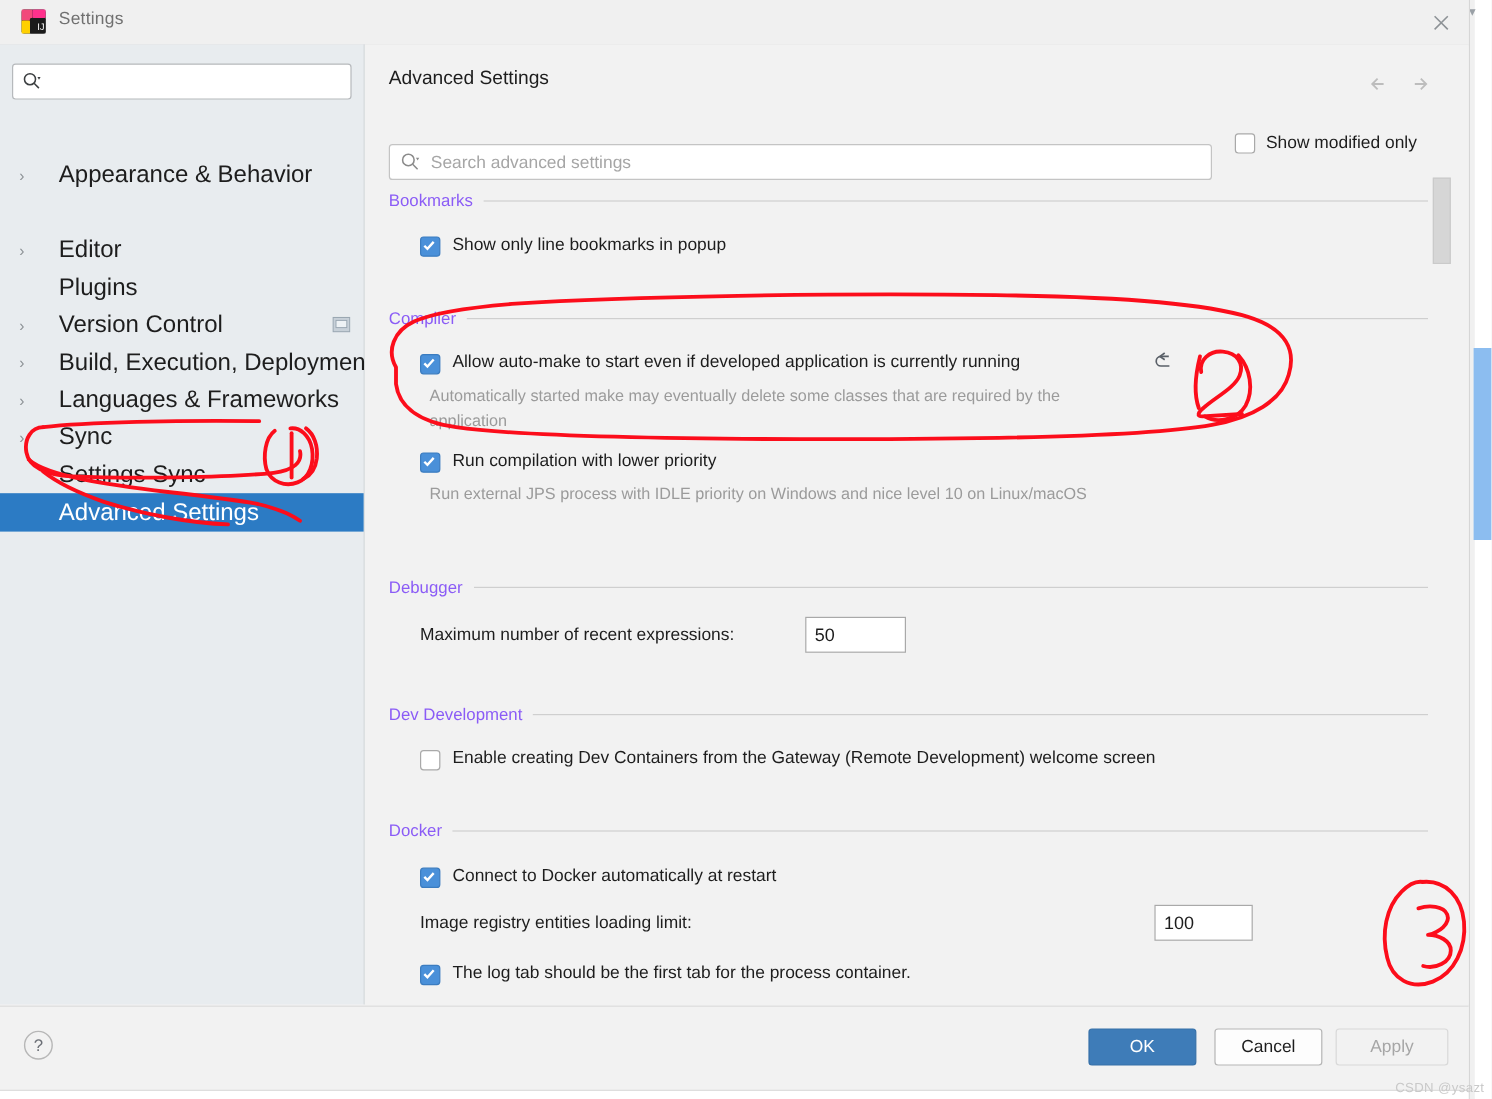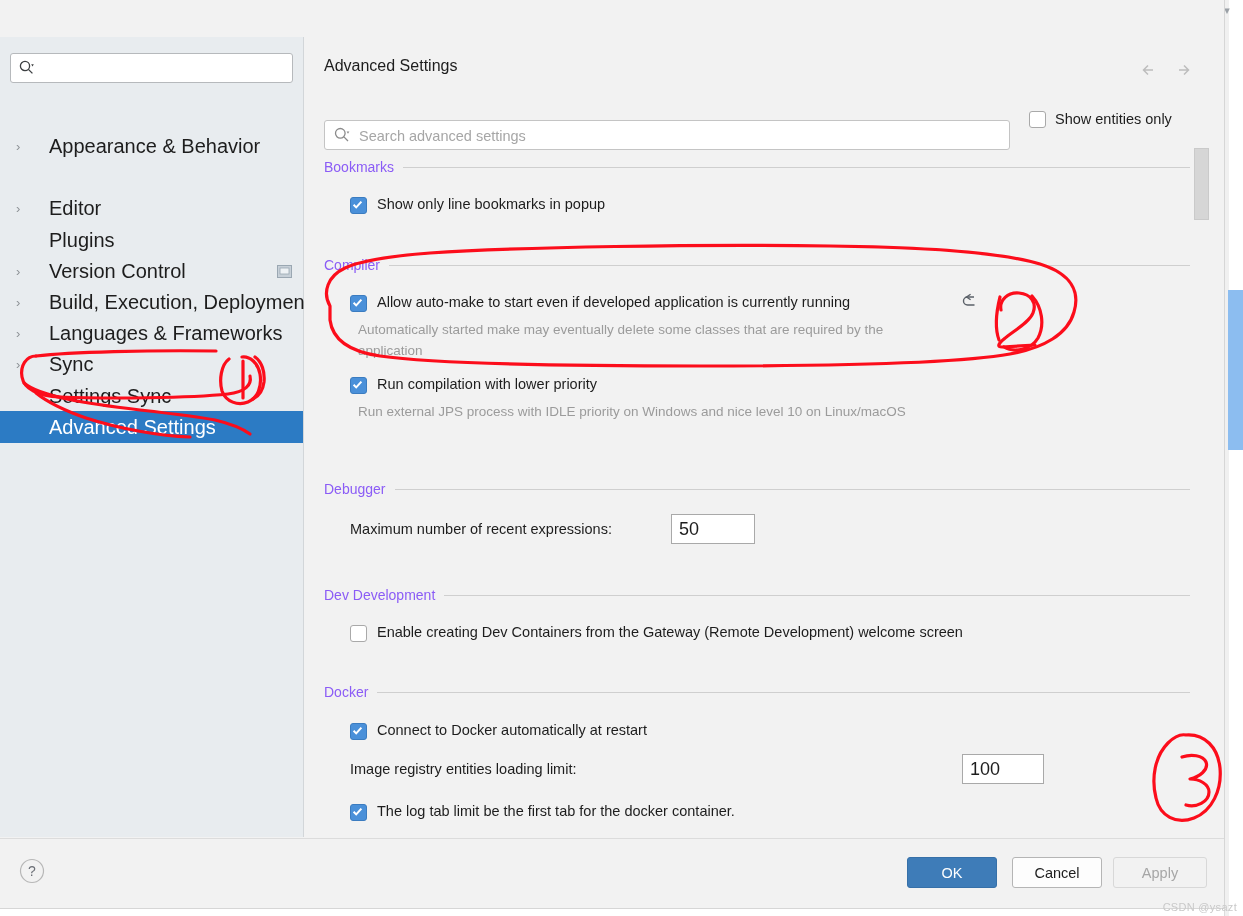--- a/index.html
+++ b/index.html
@@ -130,21 +130,21 @@
   .rlabel{margin-left:10px;font-size:14.5px;color:#1d1d1d;line-height:17px;white-space:nowrap;}
   .desc{
     position:absolute;font-size:13.5px;color:#9b9b9b;line-height:21px;width:560px;
   }
   .ctl-label{position:absolute;font-size:14.5px;color:#1d1d1d;}
   .numfield{
     position:absolute;height:28px;background:#ffffff;border:1px solid #a9a9a9;
   }
   .numfield input{
     width:100%;height:100%;box-sizing:border-box;border:0;outline:0;background:transparent;
-    padding:0 7px;font-family:"Liberation Sans", sans-serif;font-size:18px;color:#1d1d1d;
+    padding:0 7px;font-family:"Liberation Sans", sans-serif;font-size:15px;color:#1d1d1d;
   }
 
   
   #vscroll{
     position:absolute;left:1194px;top:148px;width:13px;height:70px;
     background:#d6d6d6;border:1px solid #cacaca;
   }
 
   
   #bottombar{
@@ -174,20 +174,38 @@
 <body>
 
 <div id="desktop">
   <div id="desktop-edge"></div>
   <div id="desktop-blue"></div>
   <div id="desktop-chevron">▾</div>
 </div>
 
 <div id="dialog">
 
+  <div id="titlebar">
+    <div id="app-logo">
+      <svg width="22" height="22" viewBox="0 0 22 22">
+        <rect x="1" y="1" width="20" height="20" rx="2" fill="#1b1b1b"></rect>
+        <rect x="1" y="1" width="9" height="9" rx="1" fill="#f2497b"></rect>
+        <rect x="10" y="1" width="11" height="7" rx="1" fill="#ff318c"></rect>
+        <rect x="1" y="10" width="7" height="11" rx="1" fill="#ffd000"></rect>
+        <rect x="8" y="8" width="13" height="13" rx="1" fill="#1b1b1b"></rect>
+        <text x="14" y="18" font-size="8" fill="#ffffff" font-family="Liberation Sans, sans-serif">IJ</text>
+      </svg>
+    </div>
+    <div id="title-text">Settings</div>
+    <div id="close-btn">
+      <svg width="26" height="26" viewBox="0 0 26 26">
+        <path d="M7.5 7.5 L18.5 18.5 M18.5 7.5 L7.5 18.5" stroke="#8d9296" stroke-width="1.3" fill="none"></path>
+      </svg>
+    </div>
+  </div>
 
   <div id="sidebar">
 
     <div id="search-wrap">
       <span class="mag">
         <svg width="17" height="17" viewBox="0 0 17 17">
           <circle cx="7" cy="7" r="4.6" stroke="#3c3f41" stroke-width="1.3" fill="none"></circle>
           <path d="M10.4 10.4 L14.4 14.4" stroke="#3c3f41" stroke-width="1.3"></path>
           <path d="M13.2 5.2 l2.6 0 l-1.3 2.2 z" fill="#3c3f41"></path>
         </svg>
@@ -263,21 +281,21 @@
           <path d="M13.6 5.4 l2.8 0 l-1.4 2.3 z" fill="#8b8b8b"></path>
         </svg>
       </span>
       <input id="adv-search-input" type="text" placeholder="Search advanced settings" style="">
     </div>
 
     <div id="show-modified">
       <span class="cbx off">
         
       </span>
-      <span class="lbl">Show entities only</span>
+      <span class="lbl">Show modified only</span>
     </div>
 
     <div class="section" style="top:121px">
       <div class="shead">
         <span class="stitle">Bookmarks</span>
         <span class="sline"></span>
       </div>
     </div>
     <div class="row" style="left:46px;top:158px">
       <span class="cbx on">
@@ -362,21 +380,21 @@
     <div class="ctl-label" style="left:46px;top:724px">Image registry entities loading limit:</div>
     <div class="numfield" style="left:658px;top:717px;width:80px">
       <input type="text" value="100" style="">
     </div>
     <div class="row" style="left:46px;top:765px">
       <span class="cbx on">
         <svg width="13" height="13" viewBox="0 0 13 13">
           <path d="M2.6 6.8 L5.2 9.4 L10.4 3.6" stroke="#ffffff" stroke-width="2" fill="none"></path>
         </svg>
       </span>
-      <span class="rlabel">The log tab limit be the first tab for the docker container.</span>
+      <span class="rlabel">The log tab should be the first tab for the process container.</span>
     </div>
 
     <div id="vscroll" style="left:890px;top:111px"></div>
   </div>
 
   <div id="bottombar">
     <div id="help-btn">
       <svg width="28" height="28" viewBox="0 0 28 28">
         <circle cx="14" cy="14" r="11.5" stroke="#b7b7b7" stroke-width="1.2" fill="none"></circle>
         <text x="14" y="19" text-anchor="middle" font-size="14" fill="#6b6f76" font-family="Liberation Sans, sans-serif">?</text>

